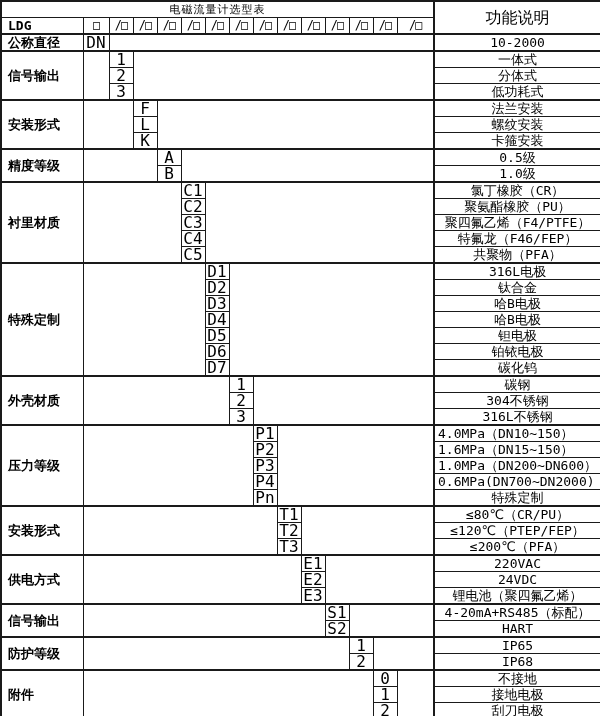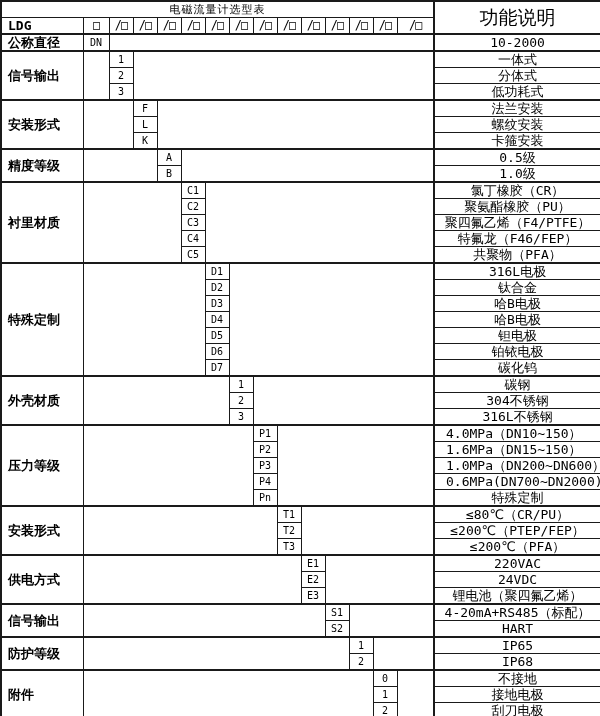--- a/index.html
+++ b/index.html
@@ -17,26 +17,26 @@
     padding:0;
     height:15px;
     font-size:13px;
     line-height:15px;
     text-align:center;
     vertical-align:middle;
     overflow:hidden;
     white-space:nowrap;
   }
   td.title-cell{font-size:11px;letter-spacing:1px;}
-  td.desc-h{font-size:19px;border-radius:10px;}
+  td.desc-h{font-size:16px;border-radius:10px;}
   td.cat{text-align:left;padding-left:6px;font-size:13px;font-weight:bold;}
-  td.code{font-size:10px;}
+  td.code{font-size:16px;}
   td.box{font-size:12px;letter-spacing:-1px;}
   td.desc{font-size:13px;}
-  td.desc.left{text-align:left;padding-left:11px;}
+  td.desc.left{text-align:left;padding-left:3px;}
   td.desc,td.desc-h{border-left:2px solid #1a1a1a;}
   tr.sec > td{border-top:2px solid #1a1a1a;}
   table.sel{border:2px solid #1a1a1a;}
 </style>
 </head>
 <body>
 
 <table class="sel">
   <colgroup id="cols">
       <col style="width: 82px;">
@@ -219,21 +219,21 @@
       </tr>
       <tr class="sec">
         <td class="cat" rowspan="3">安装形式</td>
         <td colspan="8" rowspan="3"></td>
         <td class="code">T1</td>
         <td colspan="5" rowspan="3"></td>
         <td class="desc">≤80℃（CR/PU）</td>
       </tr>
       <tr>
         <td class="code">T2</td>
-        <td class="desc">≤200℃（PTEP/FEP）</td>
+        <td class="desc">≤120℃（PTEP/FEP）</td>
       </tr>
       <tr>
         <td class="code">T3</td>
         <td class="desc">≤200℃（PFA）</td>
       </tr>
       <tr class="sec">
         <td class="cat" rowspan="3">供电方式</td>
         <td colspan="9" rowspan="3"></td>
         <td class="code">E1</td>
         <td colspan="4" rowspan="3"></td>

